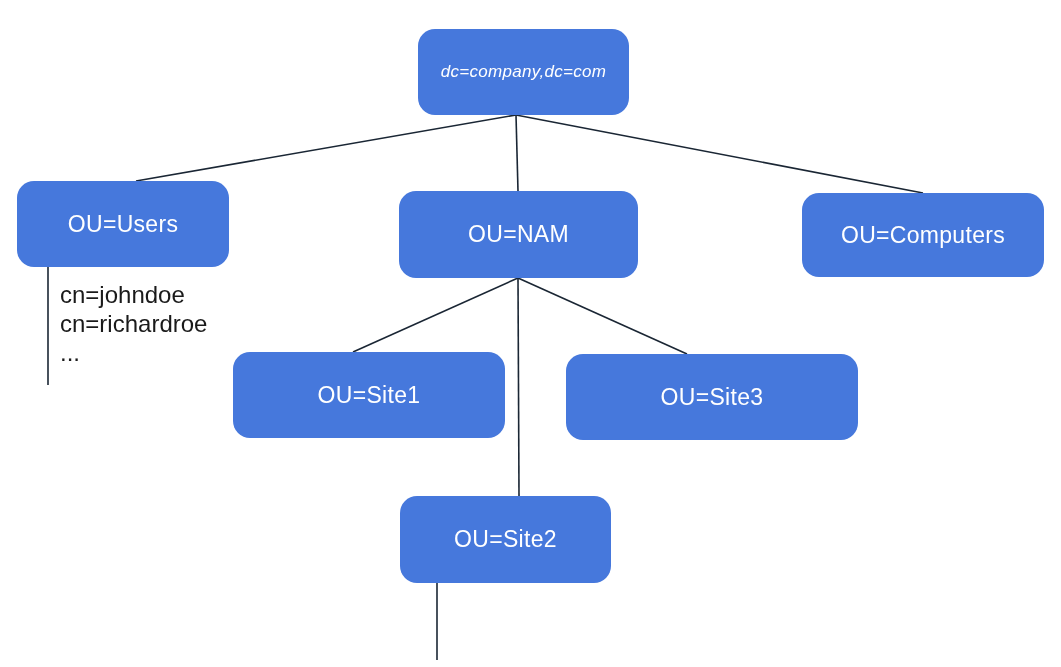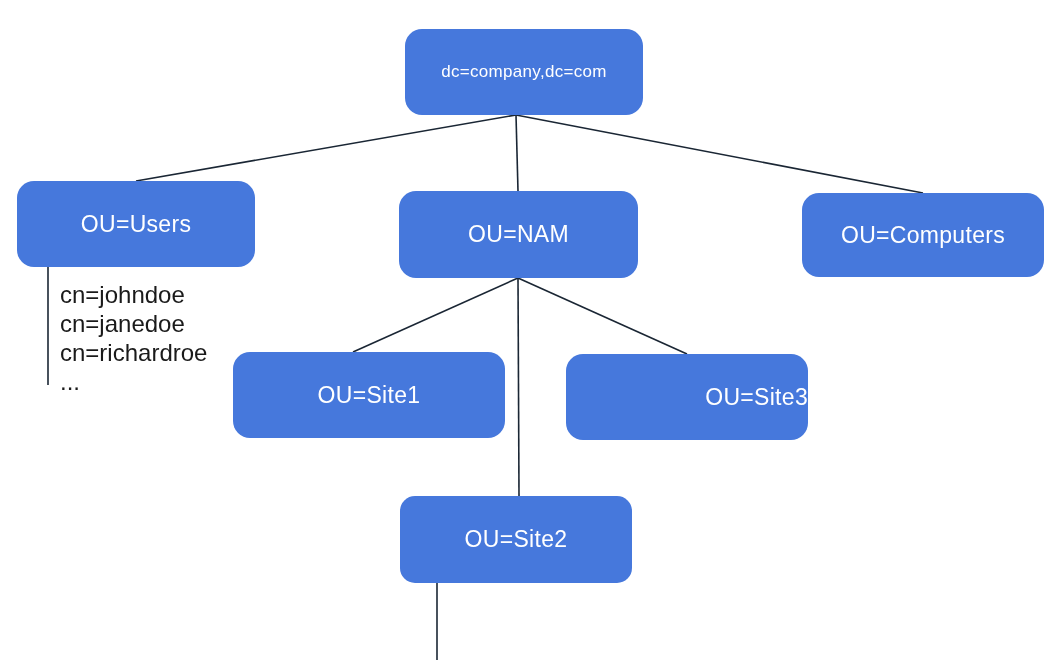--- a/index.html
+++ b/index.html
@@ -60,49 +60,48 @@
     <line x1="516" y1="115" x2="136" y2="181"></line>
     <line x1="516" y1="115" x2="518" y2="191"></line>
     <line x1="516" y1="115" x2="923" y2="193"></line>
     <line x1="518" y1="278" x2="353" y2="352"></line>
     <line x1="518" y1="278" x2="687" y2="354"></line>
     <line x1="518" y1="278" x2="519" y2="496"></line>
     <line x1="48" y1="267" x2="48" y2="385"></line>
     <line x1="437" y1="583" x2="437" y2="660"></line>
   </svg>
 
-  <div class="node root-node" style="left:405px;top:29px;width:238px;height:86px;">
+  <div class="node root-node" style="left:418px;top:29px;width:211px;height:86px;font-style:italic;">
     <span>dc=company,dc=com</span>
   </div>
 
-  <div class="node" style="left:17px;top:181px;width:238px;height:86px;">
+  <div class="node" style="left:17px;top:181px;width:212px;height:86px;">
     <span>OU=Users</span>
   </div>
 
   <div class="node" style="left:802px;top:193px;width:242px;height:84px;">
     <span>OU=Computers</span>
   </div>
 
   <div class="node" style="left:399px;top:191px;width:239px;height:87px;">
     <span>OU=NAM</span>
   </div>
 
   <div class="node" style="left:233px;top:352px;width:272px;height:86px;">
     <span>OU=Site1</span>
   </div>
 
-  <div class="node" style="left:566px;top:354px;width:242px;height:86px;justify-content:flex-end;">
+  <div class="node" style="left:566px;top:354px;width:292px;height:86px;">
     <span>OU=Site3</span>
   </div>
 
-  <div class="node" style="left:400px;top:496px;width:232px;height:87px;border-radius:15px;">
+  <div class="node" style="left:400px;top:496px;width:211px;height:87px;">
     <span>OU=Site2</span>
   </div>
 
   <div class="entry-list" style="left:60px;top:280px;">
     <div>cn=johndoe</div>
-    <div>cn=janedoe</div>
     <div>cn=richardroe</div>
     <div>...</div>
   </div>
 
 
 </div>
 
 </body></html>

